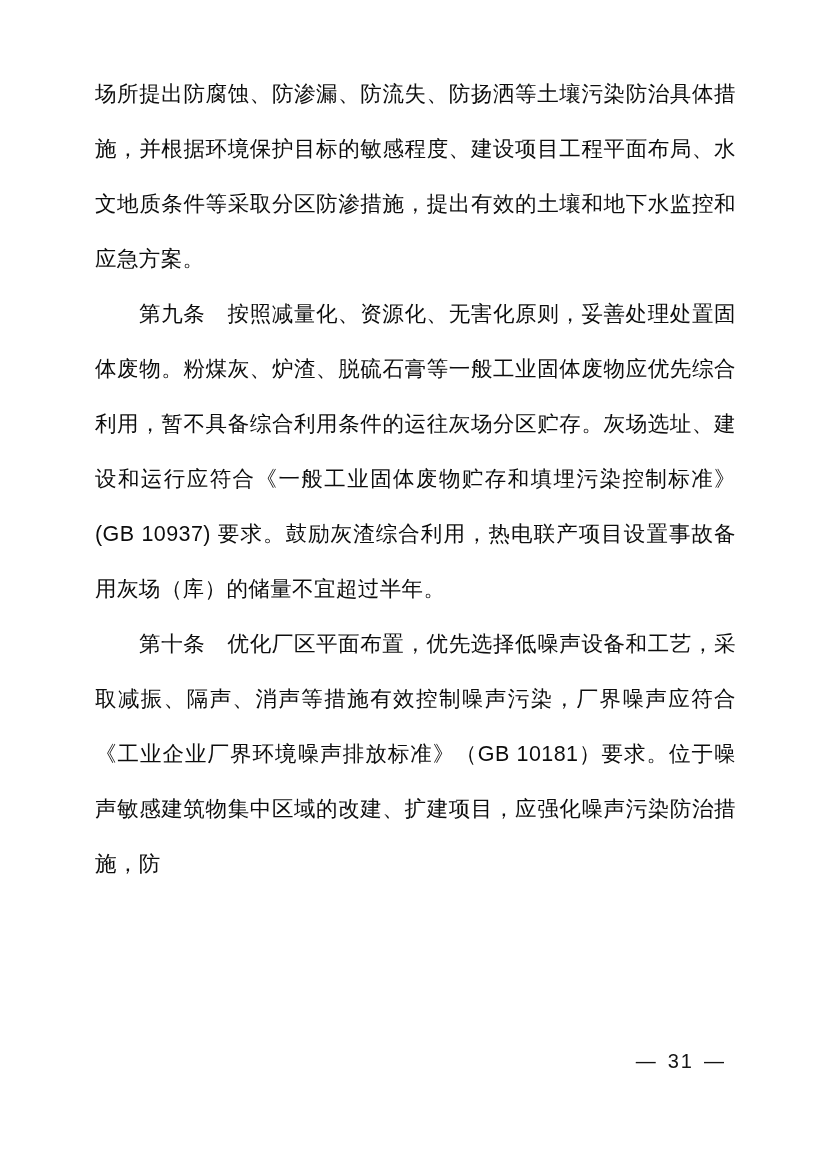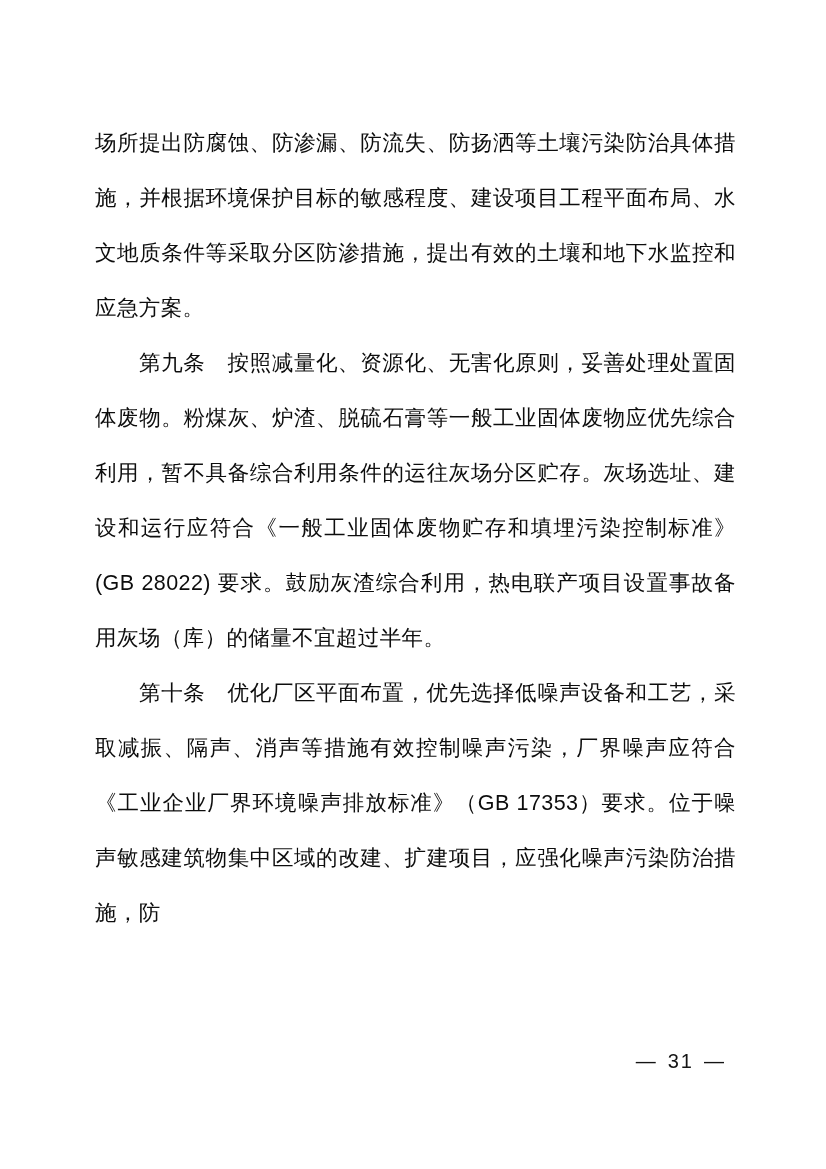--- a/index.html
+++ b/index.html
@@ -12,21 +12,21 @@
     background: #ffffff;
     font-family: "Liberation Sans", sans-serif;
     color: #111111;
     overflow: hidden;
   }
   .page {
     position: relative;
     width: 826px;
     height: 1169px;
     box-sizing: border-box;
-    padding: 116px 90px 60px 95px;
+    padding: 67px 90px 60px 95px;
   }
   .doc-body {
     font-size: 21.5px;
     line-height: 55px;
     letter-spacing: 0.4px;
     text-align: justify;
     text-justify: inter-ideograph;
     color: #0d0d0d;
   }
   .para {
@@ -54,20 +54,20 @@
   .pagenum {
     display: inline-block;
   }
 </style>
 </head>
 <body>
 
 <div class="page">
   <div class="doc-body">
     <p class="para">场所提出防腐蚀、防渗漏、防流失、防扬洒等土壤污染防治具体措施，并根据环境保护目标的敏感程度、建设项目工程平面布局、水文地质条件等采取分区防渗措施，提出有效的土壤和地下水监控和应急方案。</p>
-    <p class="para indent">第九条　按照减量化、资源化、无害化原则，妥善处理处置固体废物。粉煤灰、炉渣、脱硫石膏等一般工业固体废物应优先综合利用，暂不具备综合利用条件的运往灰场分区贮存。灰场选址、建设和运行应符合《一般工业固体废物贮存和填埋污染控制标准》(GB 28022) 要求。鼓励灰渣综合利用，热电联产项目设置事故备用灰场（库）的储量不宜超过半年。</p>
-    <p class="para indent">第十条　优化厂区平面布置，优先选择低噪声设备和工艺，采取减振、隔声、消声等措施有效控制噪声污染，厂界噪声应符合《工业企业厂界环境噪声排放标准》（GB 17353）要求。位于噪声敏感建筑物集中区域的改建、扩建项目，应强化噪声污染防治措施，防</p>
+    <p class="para indent">第九条　按照减量化、资源化、无害化原则，妥善处理处置固体废物。粉煤灰、炉渣、脱硫石膏等一般工业固体废物应优先综合利用，暂不具备综合利用条件的运往灰场分区贮存。灰场选址、建设和运行应符合《一般工业固体废物贮存和填埋污染控制标准》(GB 10937) 要求。鼓励灰渣综合利用，热电联产项目设置事故备用灰场（库）的储量不宜超过半年。</p>
+    <p class="para indent">第十条　优化厂区平面布置，优先选择低噪声设备和工艺，采取减振、隔声、消声等措施有效控制噪声污染，厂界噪声应符合《工业企业厂界环境噪声排放标准》（GB 10181）要求。位于噪声敏感建筑物集中区域的改建、扩建项目，应强化噪声污染防治措施，防</p>
   </div>
 
   <div class="footer">
     <span class="dash">—</span><span class="pagenum">31</span><span class="dash">—</span>
   </div>
 </div>
 
 </body></html>

